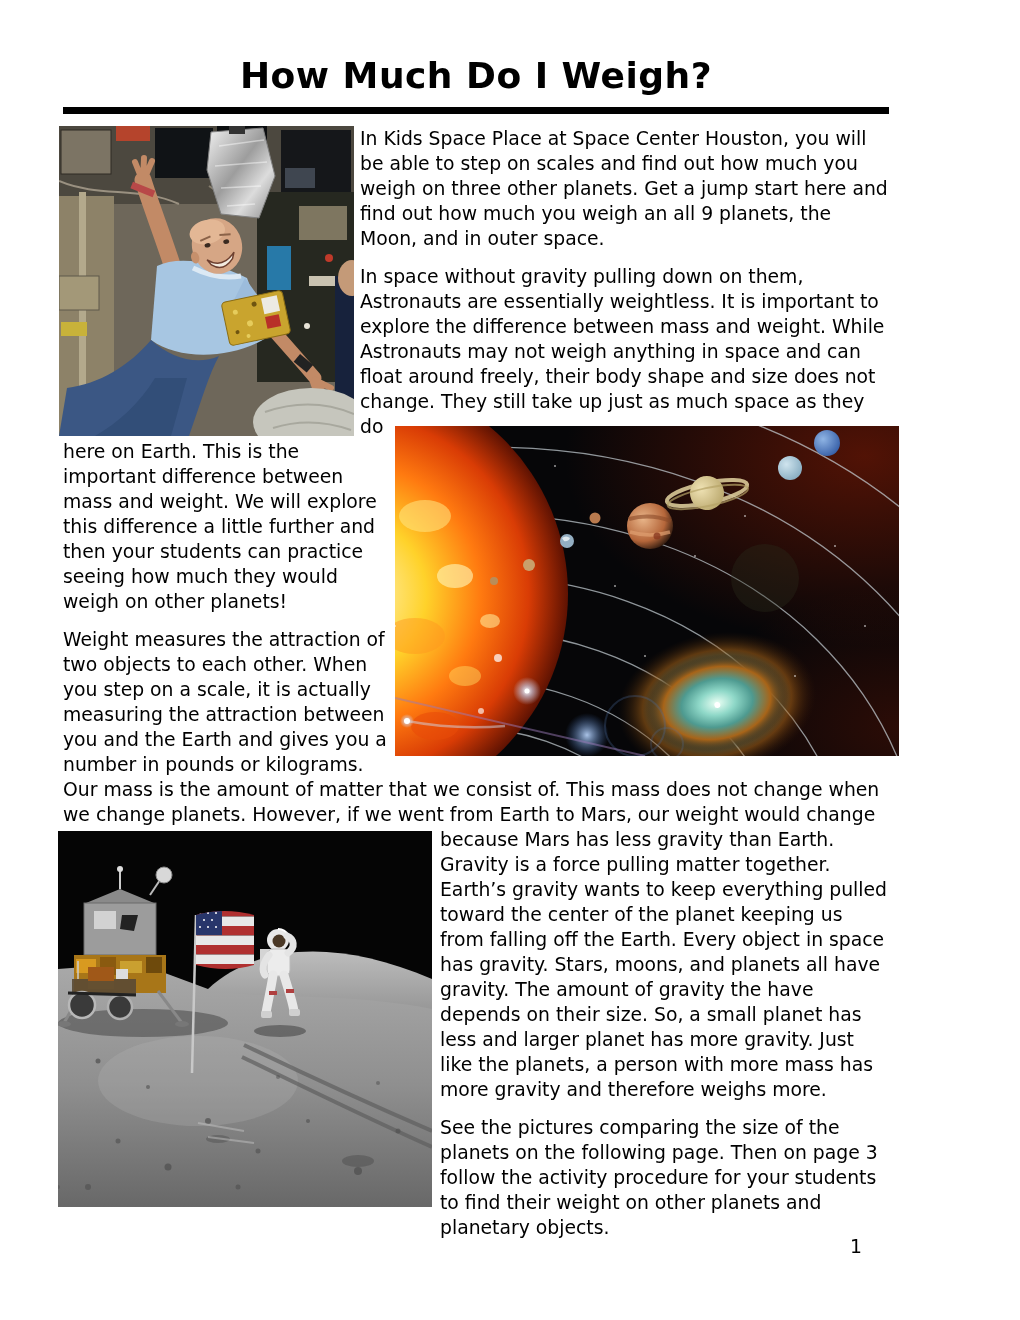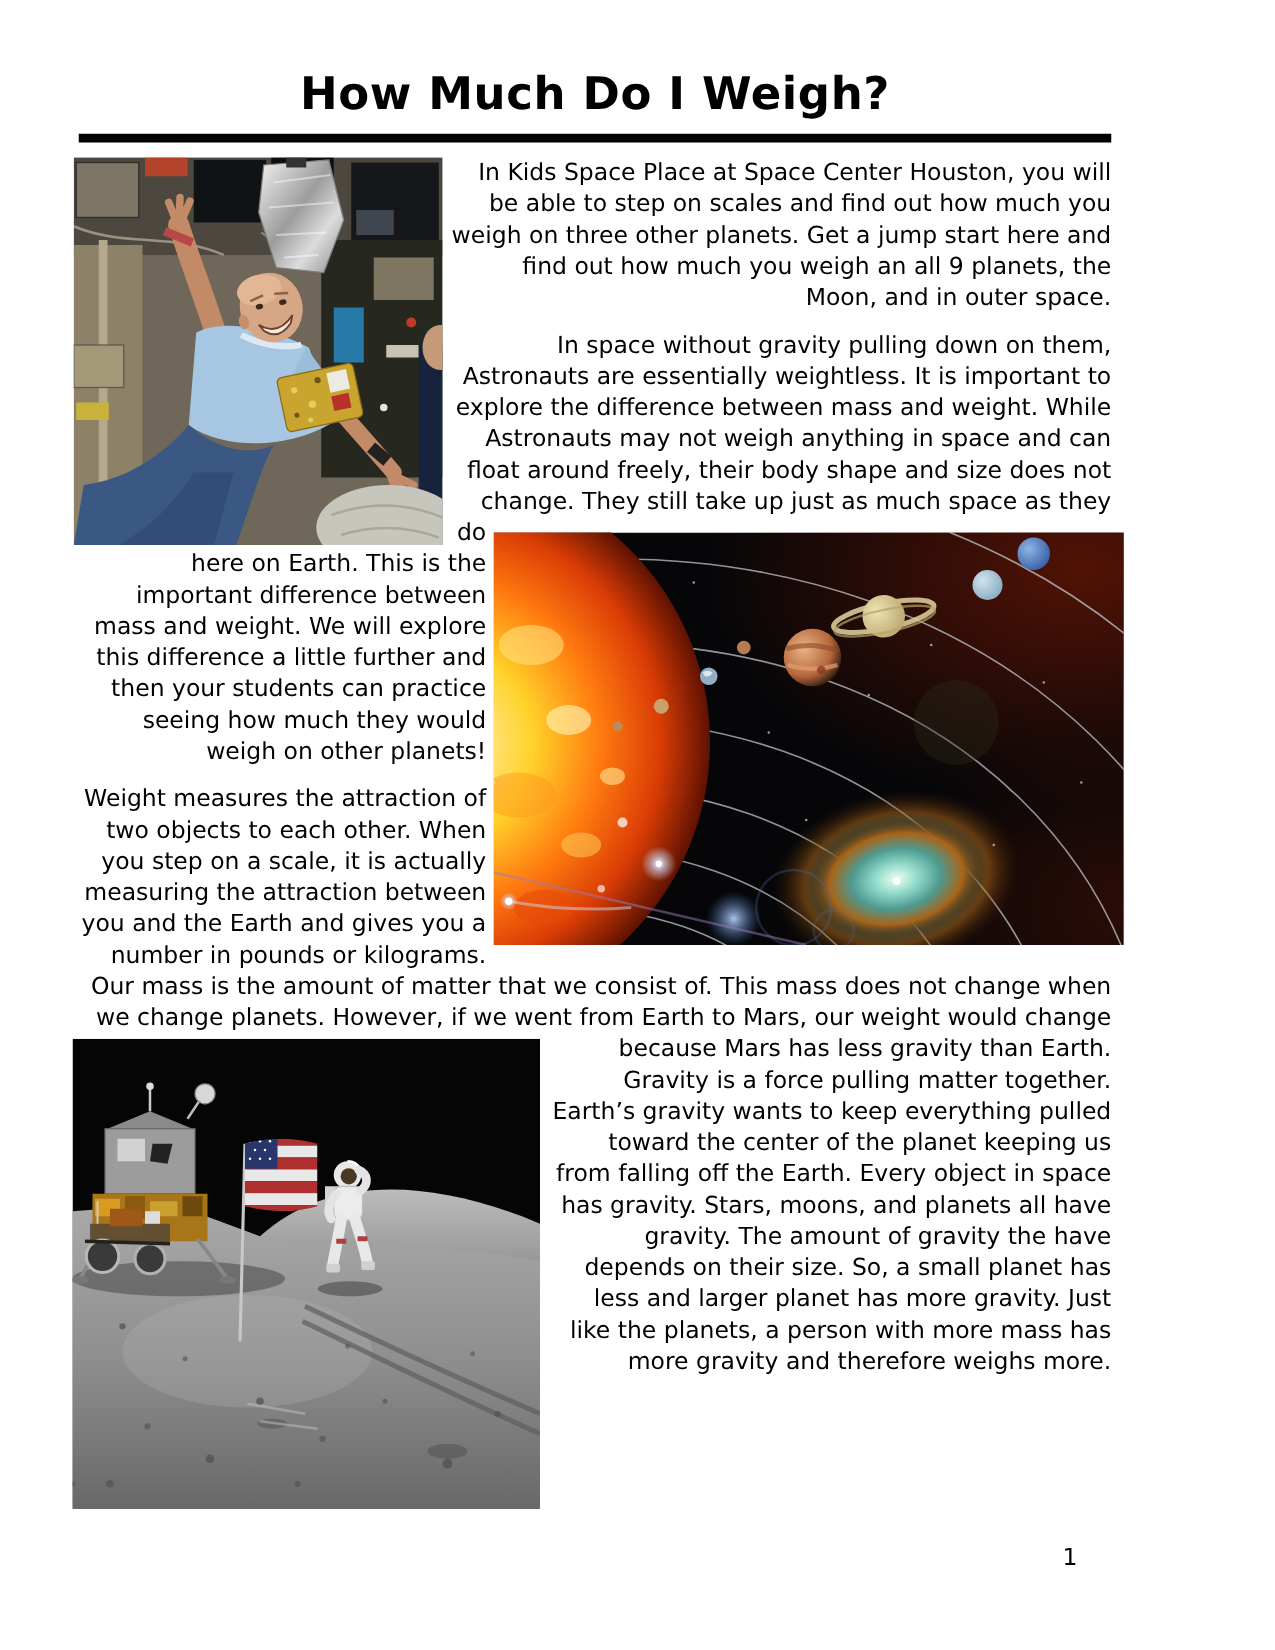--- a/index.html
+++ b/index.html
@@ -7,21 +7,21 @@
     position:relative; width:952px; height:1320px; background:#ffffff;
     overflow:hidden; font-family:"DejaVu Sans","Liberation Sans",sans-serif; color:#000;
   }
   .doc-title {
     margin:0; padding-top:54px; text-align:center;
     font-size:36px; line-height:44px; font-weight:bold; letter-spacing:0.5px; color:#000;
   }
   .title-rule { height:7px; background:#000; margin:9px 63px 0 63px; }
   .content {
     margin:0 63px; padding-top:12px;
-    font-size:18.8px; line-height:25px; text-align:right; color:#000;
+    font-size:18.8px; line-height:25px; text-align:left; color:#000;
   }
   .content p { margin:0 0 13px 0; }
   .fig { display:block; }
   .fig svg { display:block; width:100%; height:100%; }
   .fig-astro { float:left; width:295px; height:310px; margin:0 6px 2px -4px; }
   .fig-solar { float:right; width:504px; height:330px; margin:12px -10px 16px 6px; }
   .fig-moon  { float:left; width:374px; height:376px; margin:4px 8px 15px -5px; }
   .page-number { position:absolute; top:1236px; right:90px; font-size:18.8px; color:#000; }
 </style>
 </head>
@@ -349,17 +349,18 @@
             <ellipse cx="300" cy="330" rx="16" ry="6" opacity="0.5"></ellipse>
             <ellipse cx="160" cy="308" rx="12" ry="4" opacity="0.45"></ellipse>
           </g>
           <path d="M140,292 L186,300 M150,306 L196,312" stroke="#c2c2c2" stroke-width="2" opacity="0.5"></path>
         </svg>
       </span>
       <span>would change because Mars has less gravity than Earth. Gravity is a force pulling matter together. Earth’s gravity wants to keep everything pulled toward the center of the planet keeping us from falling off the Earth. Every object in space has gravity. Stars, moons, and planets all have gravity. The amount of gravity the have depends on their size. So, a small planet has less and larger planet has more gravity. Just like the planets, a person with more mass has more gravity and therefore weighs more.</span>
     </p>
 
 
+    <p><span>See the pictures comparing the size of the planets on the following page. Then on page 3 follow the activity procedure for your students to find their weight on other planets and planetary objects.</span></p>
 
   </div>
 
   <div class="page-number">1</div>
 </div>
 
 </body></html>

